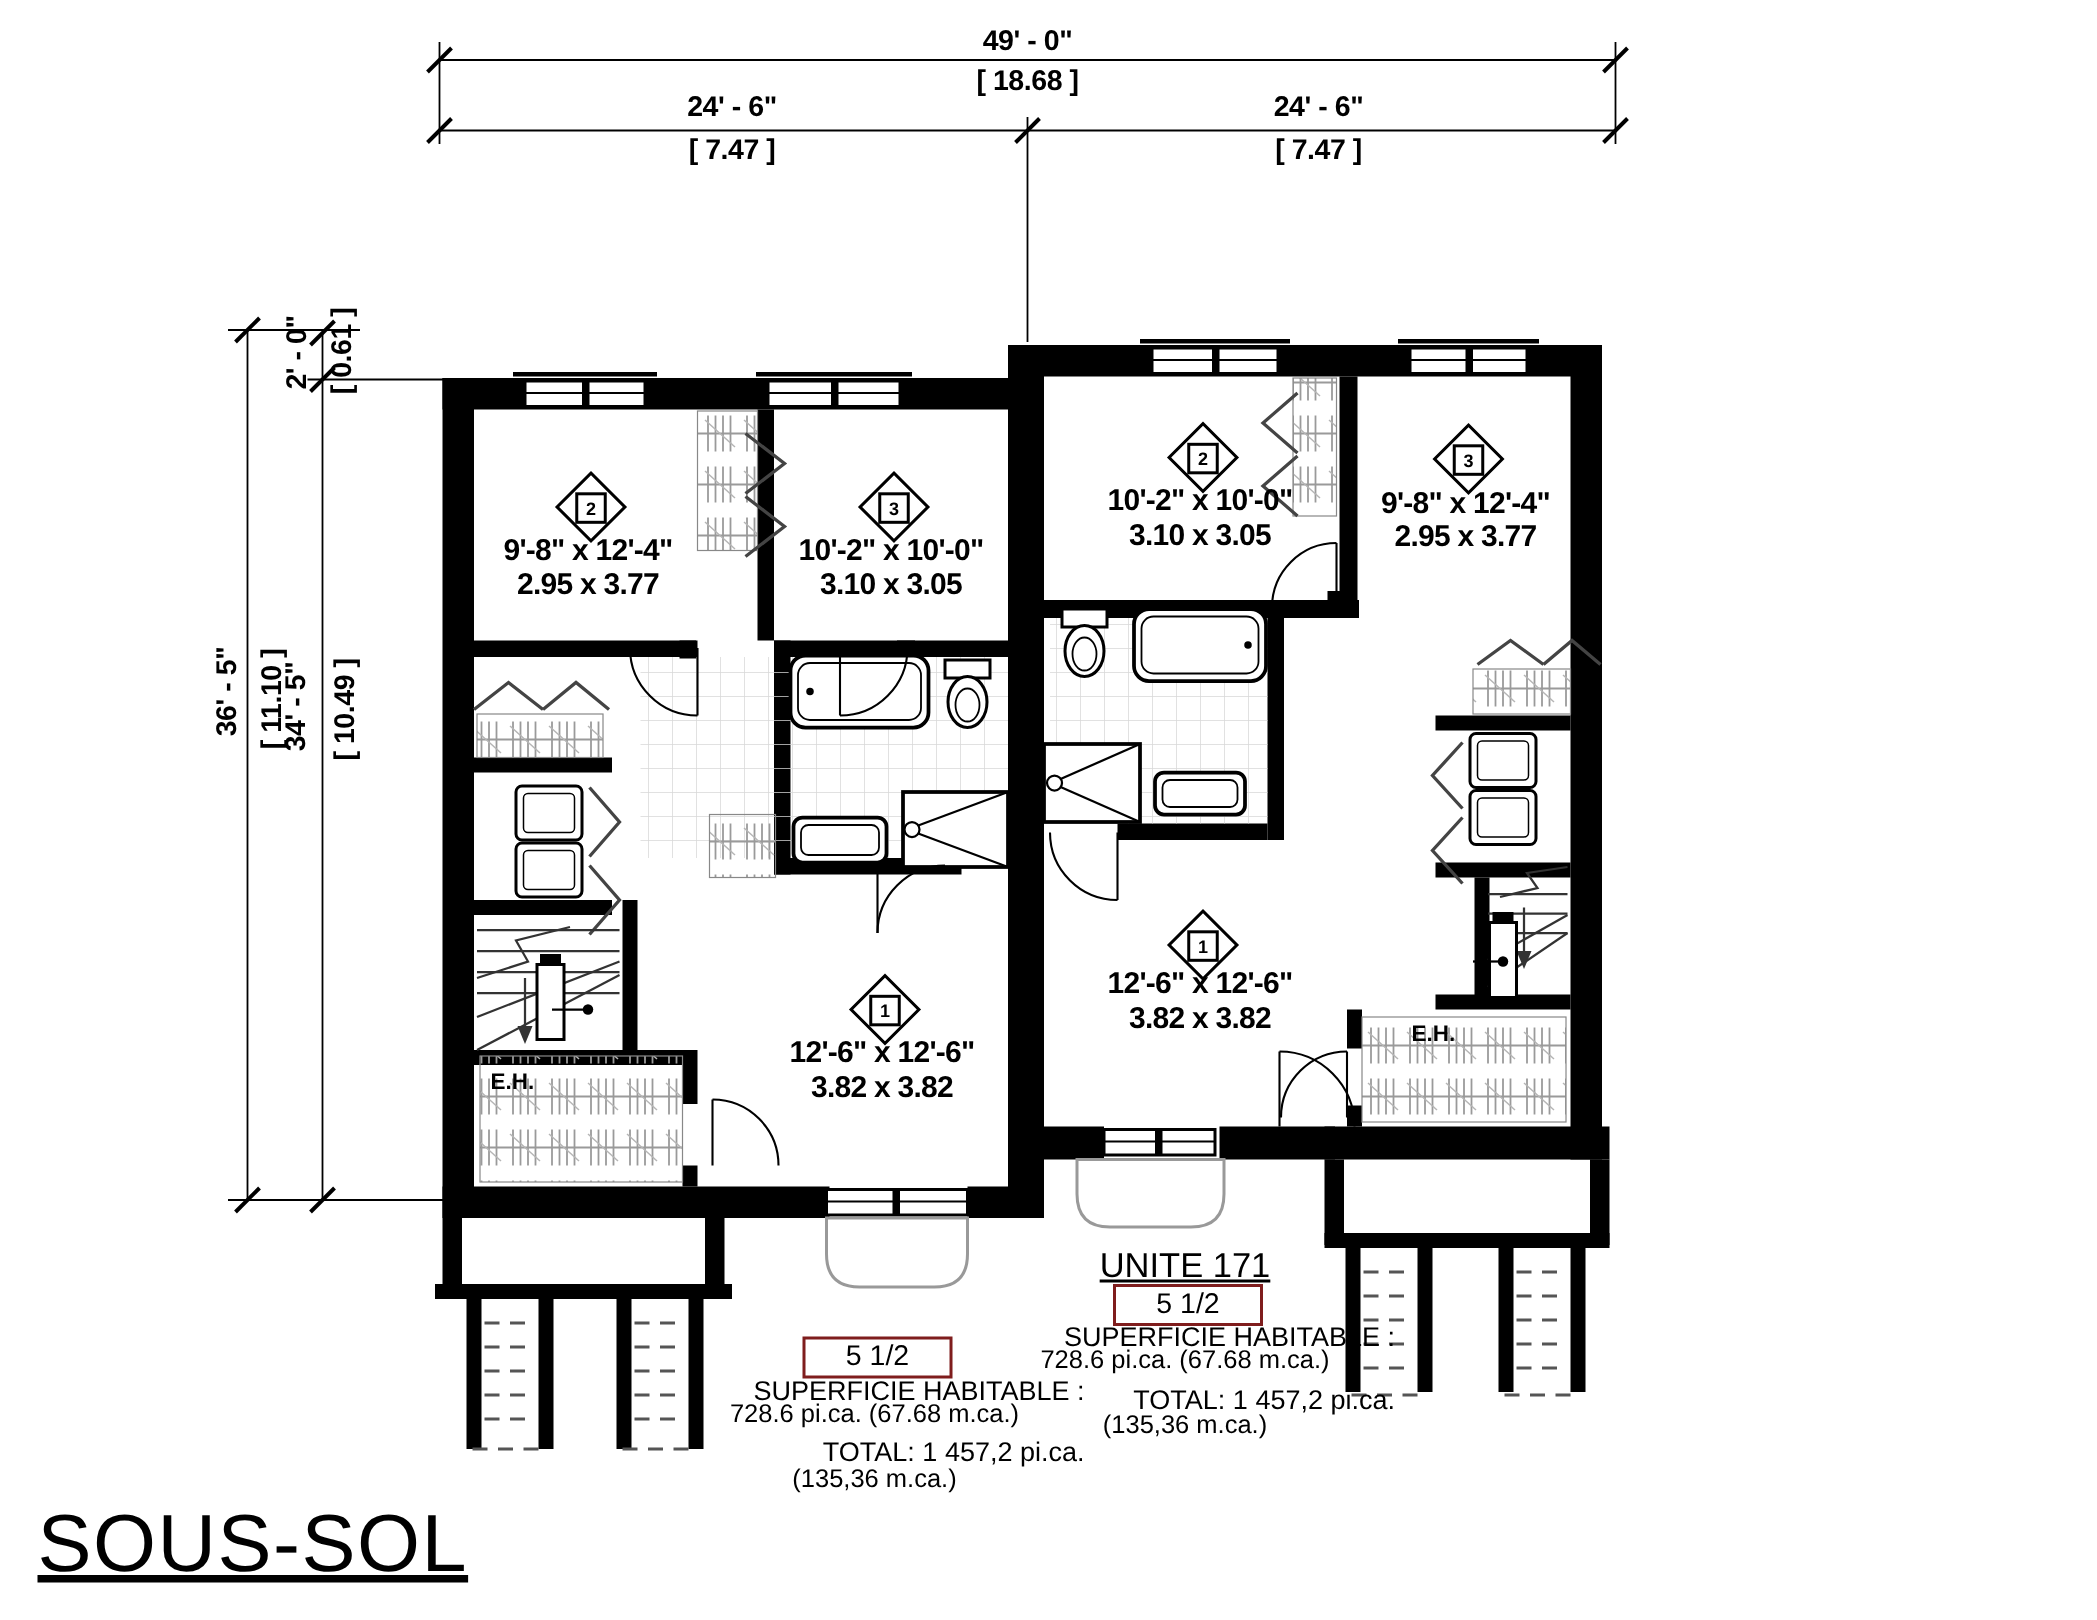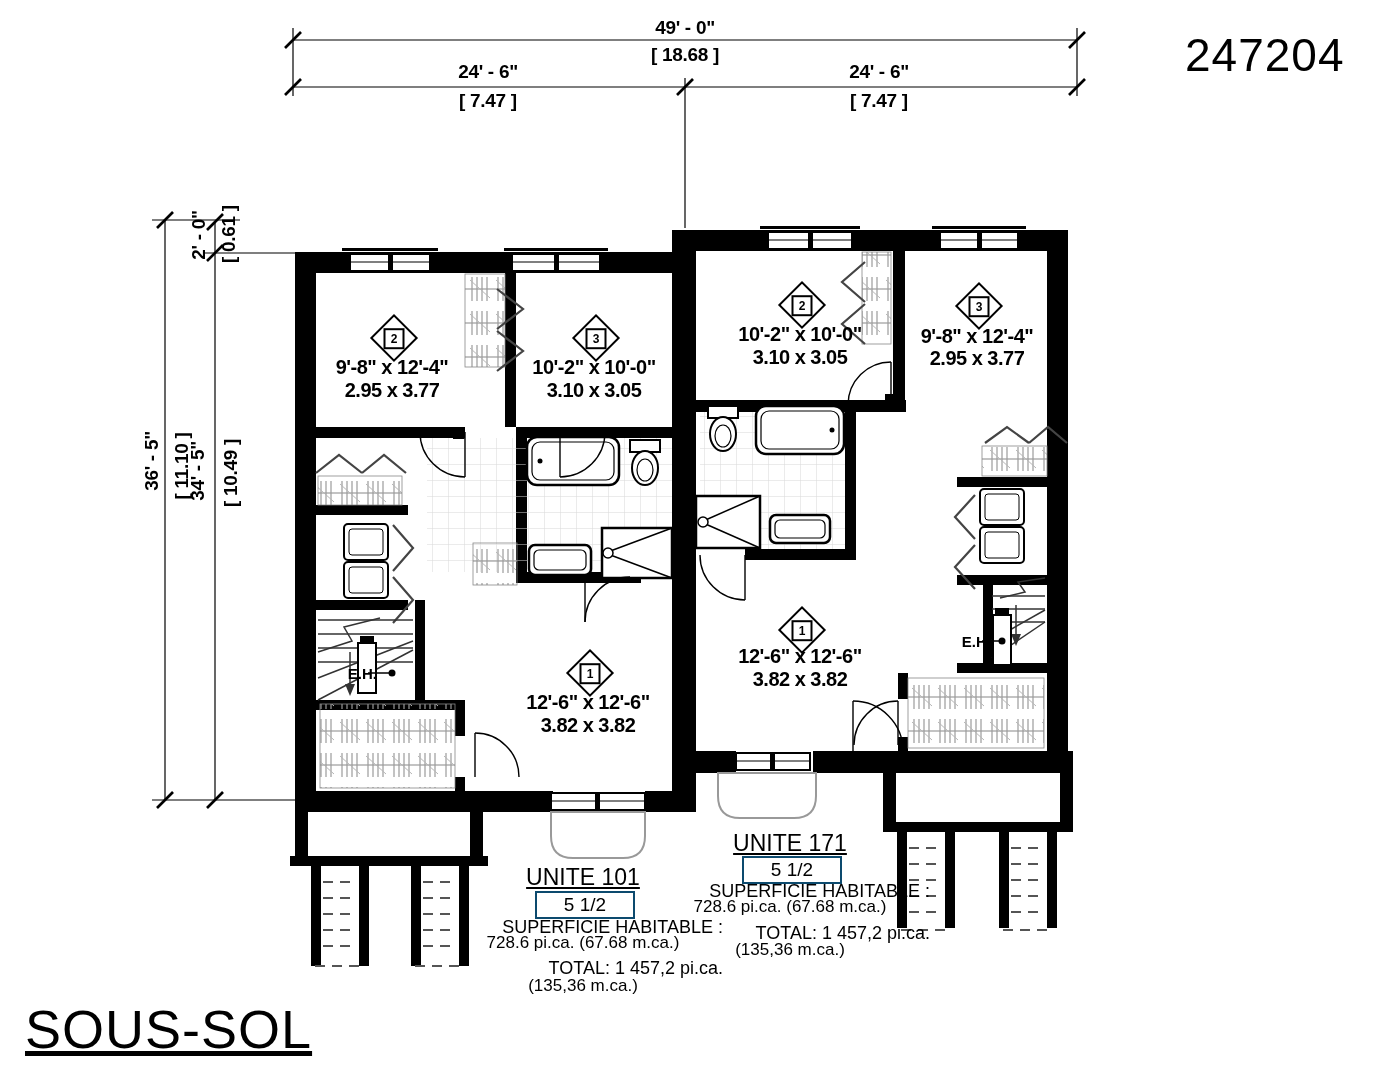--- a/index.html
+++ b/index.html
@@ -10,24 +10,24 @@
        white-space:nowrap;text-align:center;width:140px;}
   .vdim{position:absolute;font:700 19px "Liberation Sans",sans-serif;letter-spacing:-0.3px;
         white-space:nowrap;text-align:center;width:140px;transform:rotate(-90deg);}
   .roomline{position:absolute;font:700 20px "Liberation Sans",sans-serif;letter-spacing:-0.5px;
             white-space:nowrap;text-align:center;width:240px;}
   .diamond{position:absolute;width:30px;height:30px;border:2px solid #000;background:#fff;
            transform:rotate(45deg);display:flex;align-items:center;justify-content:center;}
   .diamond-inner{width:17px;height:17px;border:2px solid #000;transform:rotate(-45deg);
                  display:flex;align-items:center;justify-content:center;
                  font:700 12px "Liberation Sans",sans-serif;}
-  .eh{position:absolute;font:700 15px "Liberation Sans",sans-serif;width:50px;text-align:right;}
+  .eh{position:absolute;font:700 15px "Liberation Sans",sans-serif;width:50px;text-align:left;margin-top:48px;}
   .u-title{position:absolute;font:400 23px "Liberation Sans",sans-serif;text-decoration:underline;
            width:240px;text-align:center;}
-  .u-box{position:absolute;border:2px solid #0c4a6e;width:96px;height:24px;background:#fff;
+  .u-box{position:absolute;border:2px solid #7f1d1d;width:96px;height:24px;background:#fff;
          font:400 19px "Liberation Sans",sans-serif;display:flex;align-items:center;justify-content:center;}
   .u-sup{position:absolute;font:400 18px "Liberation Sans",sans-serif;width:280px;text-align:right;}
   .u-small{position:absolute;font:400 17px "Liberation Sans",sans-serif;width:280px;text-align:center;}
   .plan-no{position:absolute;font:400 46px "Liberation Sans",sans-serif;letter-spacing:1px;}
   .floor-title{position:absolute;font:400 54px "Liberation Sans",sans-serif;letter-spacing:1px;}
 </style>
 </head>
 <body>
 
 <div id="stage">
@@ -320,21 +320,20 @@
         <line x1="891" y1="362" x2="891" y2="405"></line>
     <path d="M700 555 A45 45 0 0 0 745 600"></path>
         <line x1="745" y1="555" x2="745" y2="600"></line>
     <path d="M898 701 A44 44 0 0 0 854 745"></path>
         <line x1="898" y1="701" x2="898" y2="745"></line>
     <path d="M853 701 A50 50 0 0 1 903 751"></path>
         <line x1="853" y1="701" x2="853" y2="751"></line>
   </g>
 </svg>
 
-  <div class="plan-no" style="left:1185px;top:28px;">247204</div>
 
   <div class="dim" style="left:615px;top:17px;">49' - 0"</div>
   <div class="dim" style="left:615px;top:44px;">[ 18.68 ]</div>
   <div class="dim" style="left:418px;top:61px;">24' - 6"</div>
   <div class="dim" style="left:418px;top:90px;">[ 7.47 ]</div>
   <div class="dim" style="left:809px;top:61px;">24' - 6"</div>
   <div class="dim" style="left:809px;top:90px;">[ 7.47 ]</div>
 
   <div class="vdim" style="left:82px;top:450px;">36' - 5"</div>
   <div class="vdim" style="left:112px;top:455px;">[ 11.10 ]</div>
@@ -376,21 +375,20 @@
   <div class="roomline" style="left:857px;top:347px;">2.95 x 3.77</div>
 
   <div class="diamond" style="left:785px;top:613px;">
     <div class="diamond-inner">1</div>
     </div>
   <div class="roomline" style="left:680px;top:645px;">12'-6" x 12'-6"</div>
   <div class="roomline" style="left:680px;top:668px;">3.82 x 3.82</div>
 
   <div class="eh" style="left:941px;top:633px;">E.H.</div>
 
-  <div class="u-title" style="left:463px;top:864px;">UNITE 101</div>
   <div class="u-box" style="left:535px;top:891px;">5 1/2</div>
   <div class="u-sup" style="left:443px;top:917px;">SUPERFICIE HABITABLE :</div>
   <div class="u-small" style="left:443px;top:933px;">728.6 pi.ca. (67.68 m.ca.)</div>
   <div class="u-sup" style="left:443px;top:958px;">TOTAL: 1 457,2 pi.ca.</div>
   <div class="u-small" style="left:443px;top:976px;">(135,36 m.ca.)</div>
 
   <div class="u-title" style="left:670px;top:830px;">UNITE 171</div>
   <div class="u-box" style="left:742px;top:856px;">5 1/2</div>
   <div class="u-sup" style="left:650px;top:881px;">SUPERFICIE HABITABLE :</div>
   <div class="u-small" style="left:650px;top:897px;">728.6 pi.ca. (67.68 m.ca.)</div>

